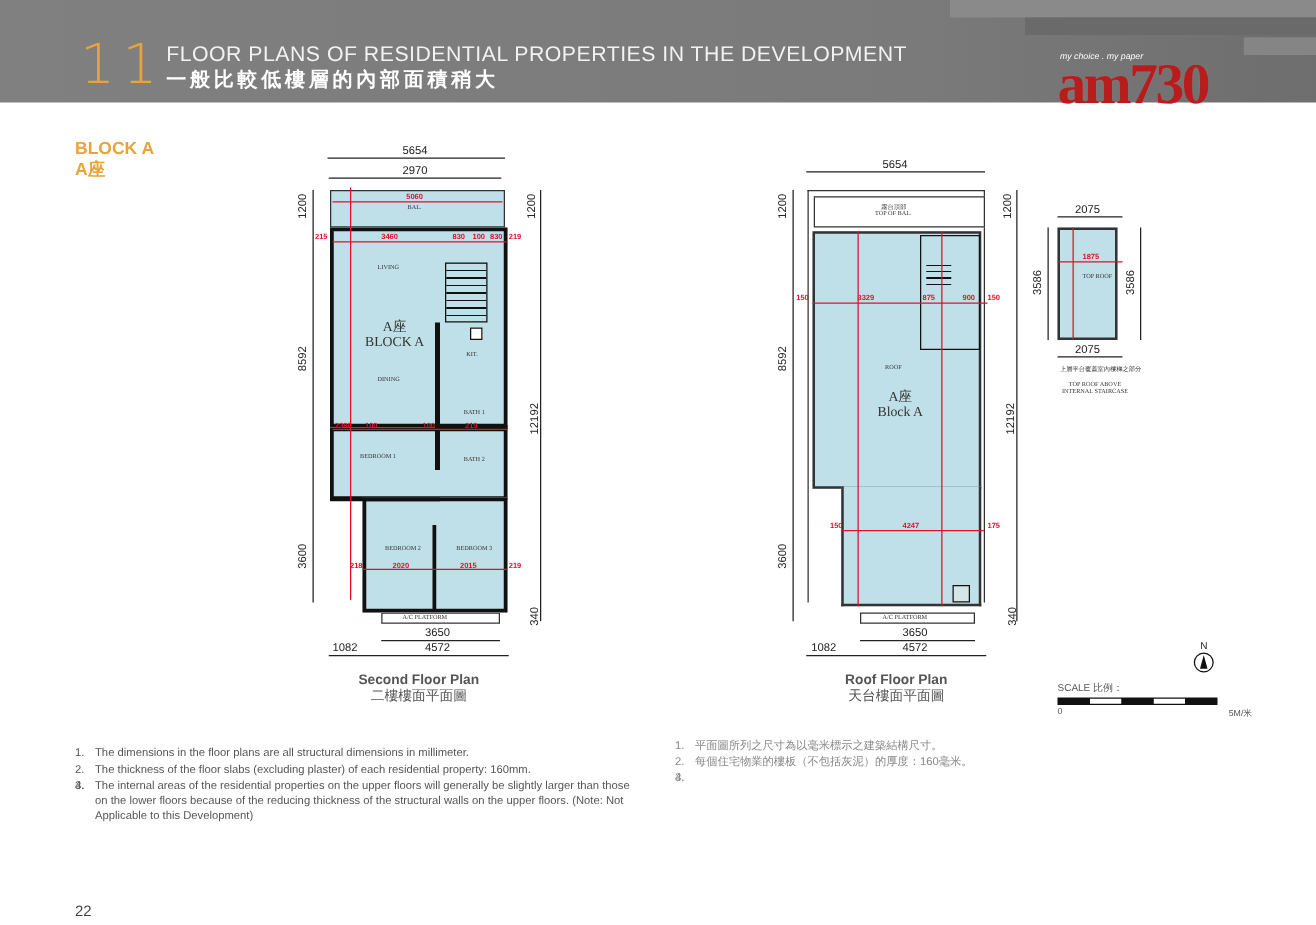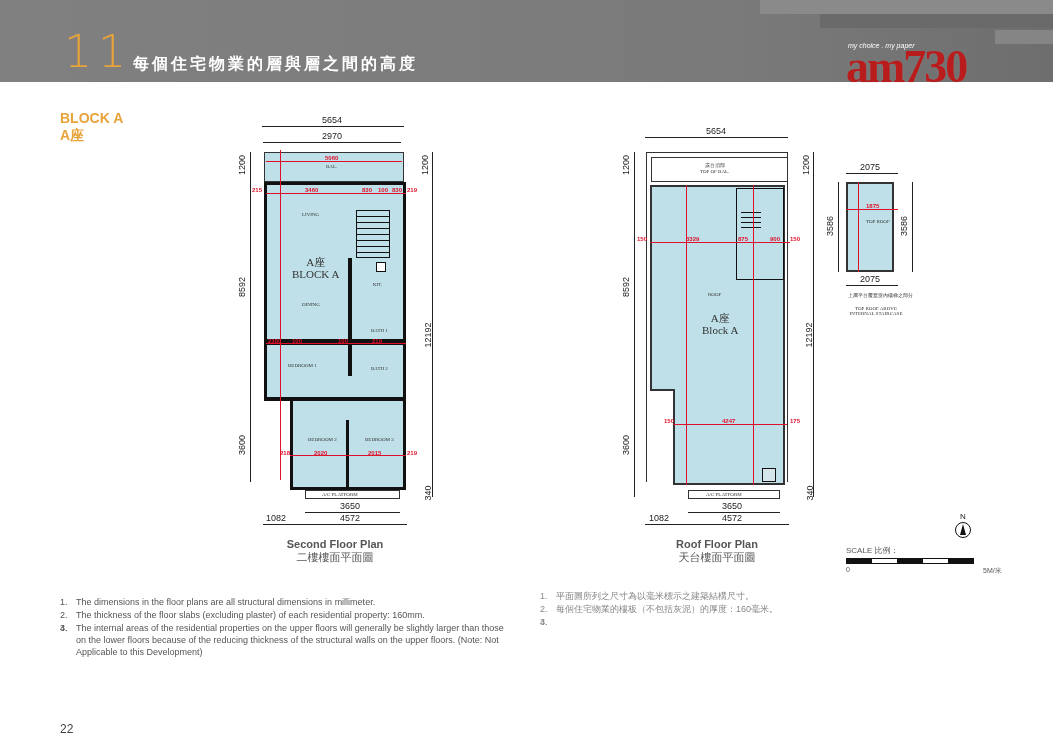--- a/index.html
+++ b/index.html
@@ -36,21 +36,22 @@
 .north .circ:after{content:"";position:absolute;left:4px;top:1px;border-left:3px solid transparent;border-right:3px solid transparent;border-bottom:11px solid #111}
 </style>
 </head>
 <body>
 
 <div class="header">
   <div class="stripe" style="left:760px;top:0;width:293px;background:#8a8a8a"></div>
   <div class="stripe" style="left:820px;top:14px;width:233px;background:#6a6a6a"></div>
   <div class="stripe" style="left:995px;top:30px;width:58px;background:#858585"></div>
   <div class="chapter-num">11</div>
-  <div class="title-zh">每個住宅物業的層與層之間的高度</div>
+  <div class="title-en">FLOOR PLANS OF RESIDENTIAL PROPERTIES IN THE DEVELOPMENT</div>
+  <div class="title-zh">一般比較低樓層的內部面積稍大</div>
 </div>
 <div class="logo">
   <div class="tag">my choice . my paper</div>
   <div class="mark">am730</div>
 </div>
 
 <div class="block-title">
   <div>BLOCK A</div>
   <div>A座</div>
 </div>

